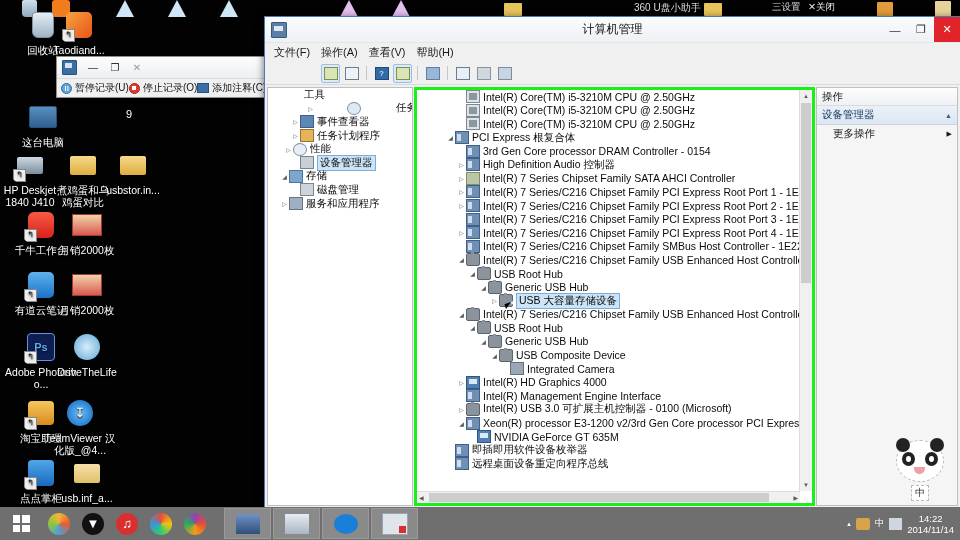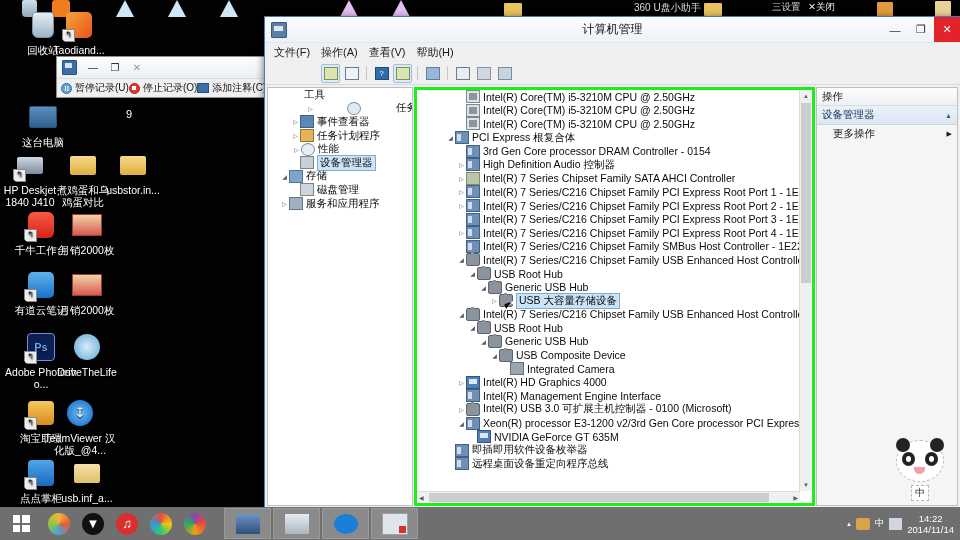--- a/index.html
+++ b/index.html
@@ -433,21 +433,21 @@
           <div class="trow" style="padding-left: 23px;">
             <span class="exp">▷</span>
             <span class="ic ic-evt"></span>
             <span class="tx">事件查看器</span>
           </div>
           <div class="trow" style="padding-left: 23px;">
             <span class="exp">▷</span>
             <span class="ic ic-share"></span>
             <span class="tx">任务计划程序</span>
           </div>
-          <div class="trow" style="padding-left: 16px; margin-left: 8px;">
+          <div class="trow" style="padding-left: 16px;">
             <span class="exp">▷</span>
             <span class="ic ic-perf"></span>
             <span class="tx">性能</span>
           </div>
           <div class="trow sel" style="padding-left: 23px;">
             <span class="exp"></span>
             <span class="ic ic-dev"></span>
             <span class="tx">设备管理器</span>
           </div>
           <div class="trow" style="padding-left: 12px;">

